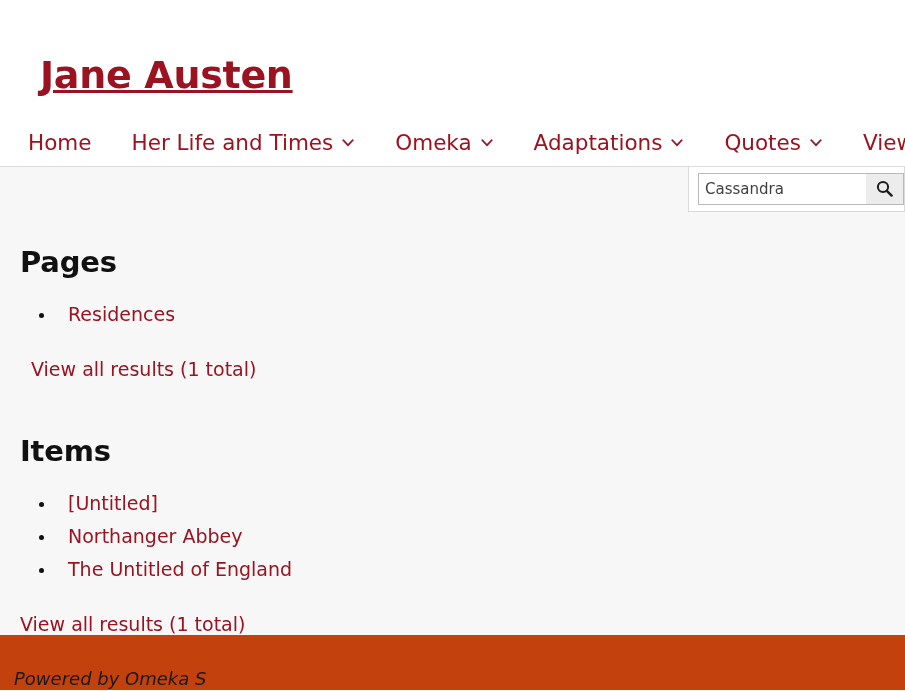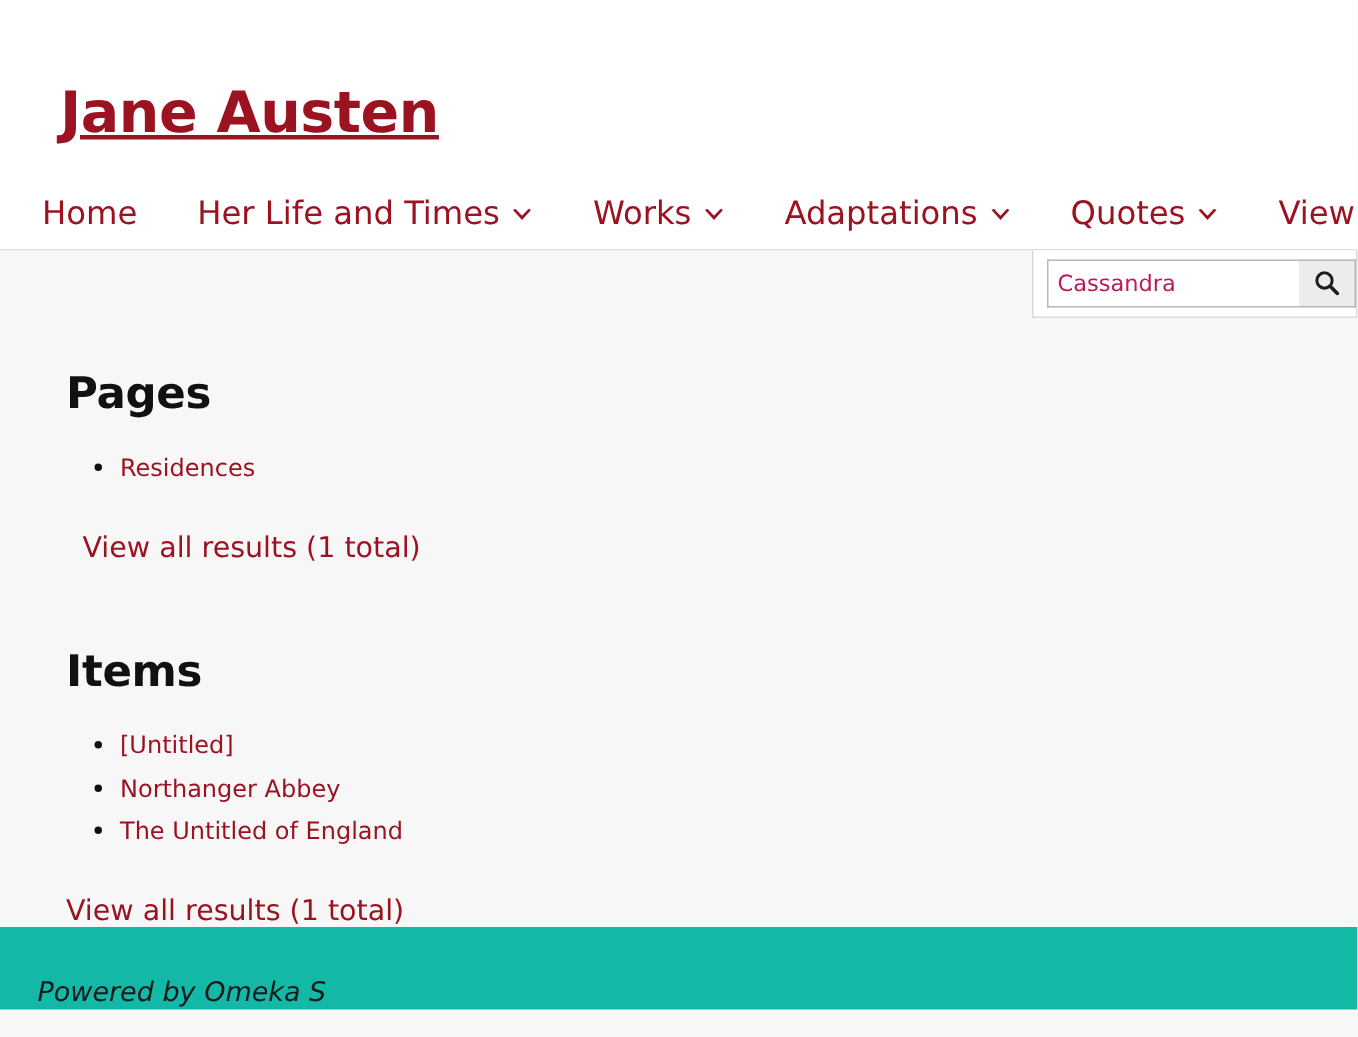--- a/index.html
+++ b/index.html
@@ -101,21 +101,21 @@
     height: 32px;
     width: 100%;
   }
   .search-input {
     flex: 1 1 auto;
     border: 1px solid #b8b8b8;
     border-right: none;
     background: #ffffff;
     font-family: "DejaVu Sans", "Liberation Sans", sans-serif;
     font-size: 15px;
-    color: #be185d;
+    color: #404040;
     padding: 0 6px;
     outline: none;
     box-sizing: border-box;
     min-width: 0;
   }
   .search-button {
     flex: 0 0 auto;
     width: 38px;
     background: #ececec;
     border: 1px solid #b8b8b8;
@@ -124,21 +124,21 @@
     display: flex;
     align-items: center;
     justify-content: center;
     padding: 0;
     box-sizing: border-box;
   }
   .search-button svg { display: block; }
 
   
   .content {
-    padding: 0 0 0 44px;
+    padding: 0 0 0 20px;
     background: #f7f7f7;
   }
   .result-group { margin: 0; }
   .group-heading {
     font-size: 29px;
     font-weight: bold;
     color: #111111;
     margin: 0;
     padding: 0;
     line-height: 1.15;
@@ -152,37 +152,38 @@
     margin: 22px 0 0 0;
     padding-left: 36px;
   }
   .result-list li {
     margin: 0 0 6px 0;
     line-height: 1.42;
   }
   .result-list li::marker { color: #111111; }
   .result-link {
     color: #9b1320;
-    font-size: 16px;
+    font-size: 19px;
     text-decoration: none;
+    margin-left: 12px;
   }
   .view-all {
     display: inline-block;
     color: #9b1320;
     font-size: 19px;
     text-decoration: none;
     margin-top: 25px;
   }
   .pages-view-all { margin-top: 24px; margin-left: 11px; }
   .items-view-all { margin-top: 24px; }
 
   
   .site-footer {
-    padding: 33px 0 0 25px;
-    background: #14b8a6;
+    padding: 33px 0 0 14px;
+    background: #c2410c;
   }
   .footer-text {
     font-style: italic;
     font-size: 18px;
     color: #1a1a1a;
     margin: 0;
     line-height: 1.2;
   }
 </style>
 </head>
@@ -204,21 +205,21 @@
         <a class="nav-link" href="#">Her Life and Times</a>
         <span class="nav-caret">
           <svg width="14" height="9" viewBox="0 0 14 9" aria-hidden="true">
             <path d="M1 1 L7 7.6 L13 1 L11.4 0.2 L7 4.9 L2.6 0.2 Z" fill="#9b1320"></path>
             <path d="M2 1.2 L7 6.4 L12 1.2 L7 5.2 Z" fill="#9b1320"></path>
           </svg>
         </span>
       </li>
 
       <li class="nav-item">
-        <a class="nav-link" href="#">Works</a>
+        <a class="nav-link" href="#">Omeka</a>
         <span class="nav-caret">
           <svg width="14" height="9" viewBox="0 0 14 9" aria-hidden="true">
             <path d="M1 1 L7 7.6 L13 1 L11.4 0.2 L7 4.9 L2.6 0.2 Z" fill="#9b1320"></path>
             <path d="M2 1.2 L7 6.4 L12 1.2 L7 5.2 Z" fill="#9b1320"></path>
           </svg>
         </span>
       </li>
 
       <li class="nav-item">
         <a class="nav-link" href="#">Adaptations</a>

